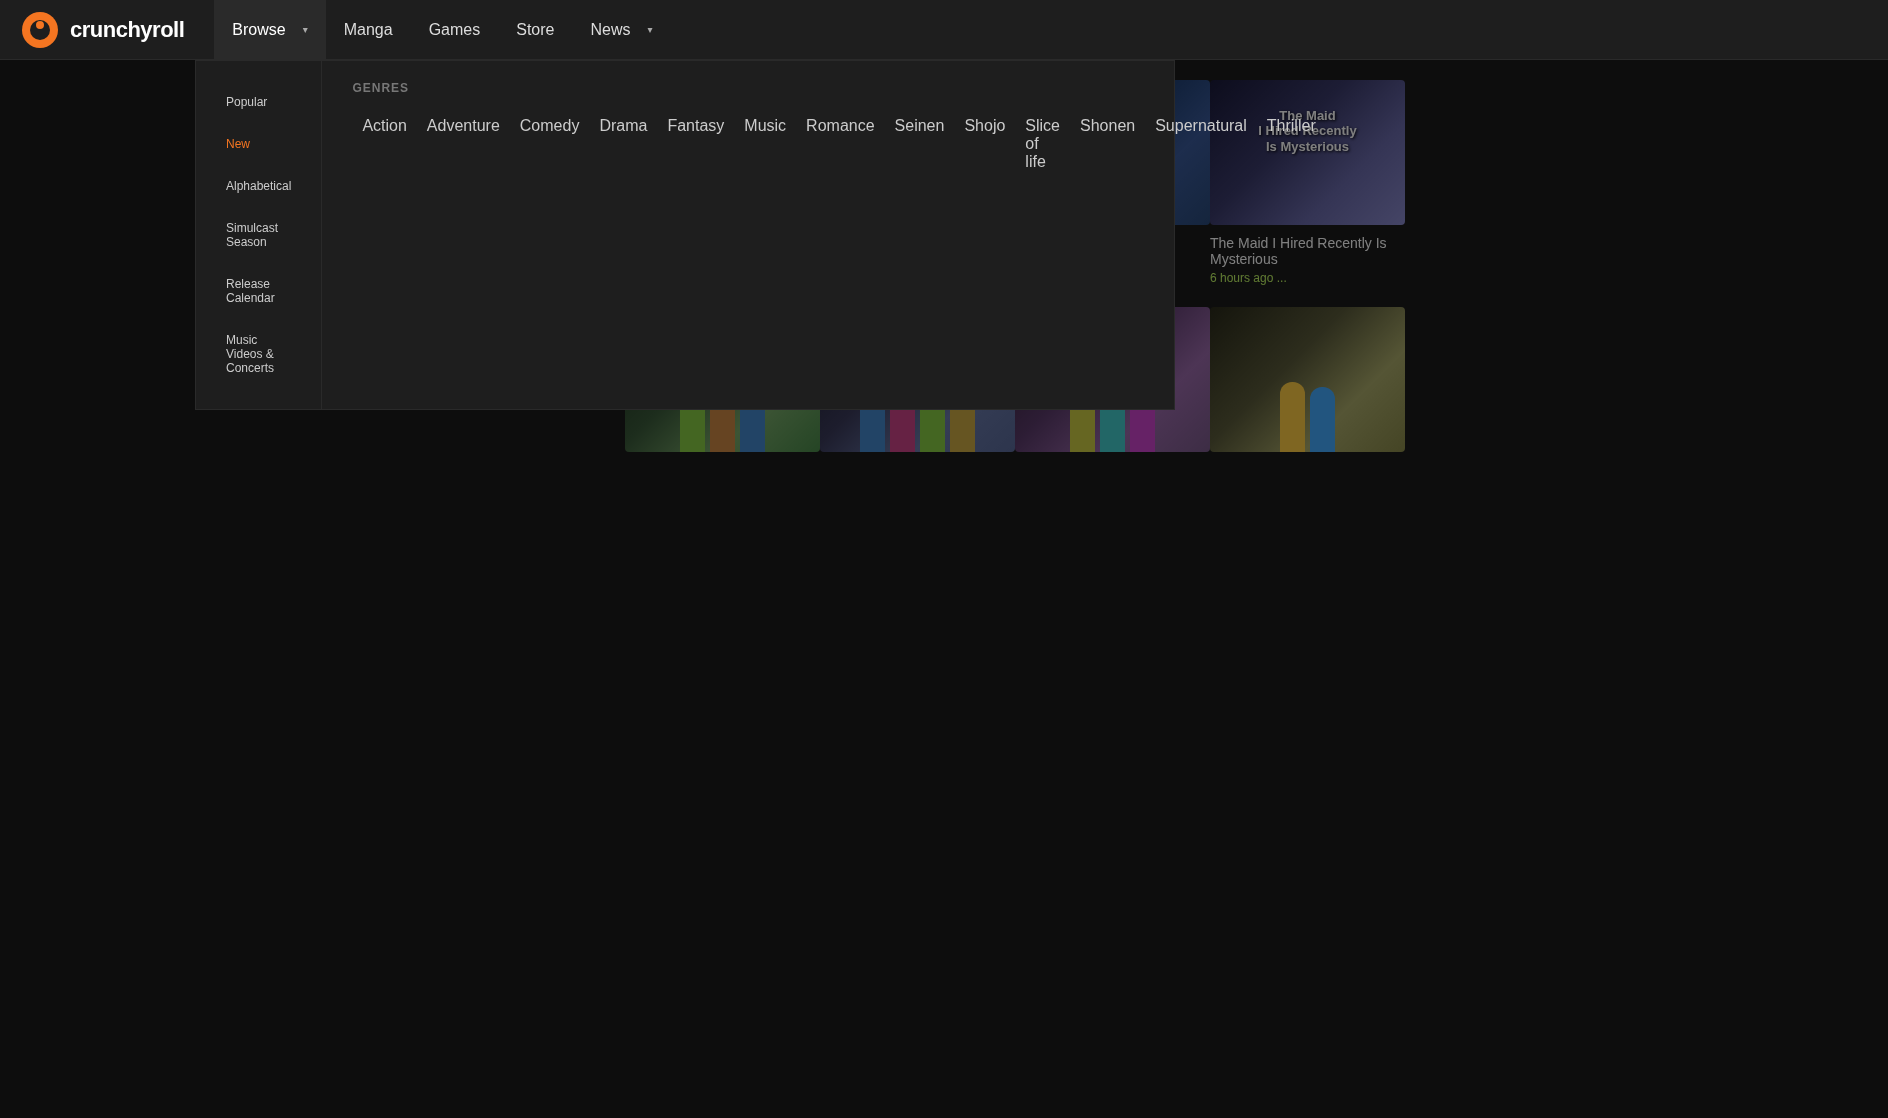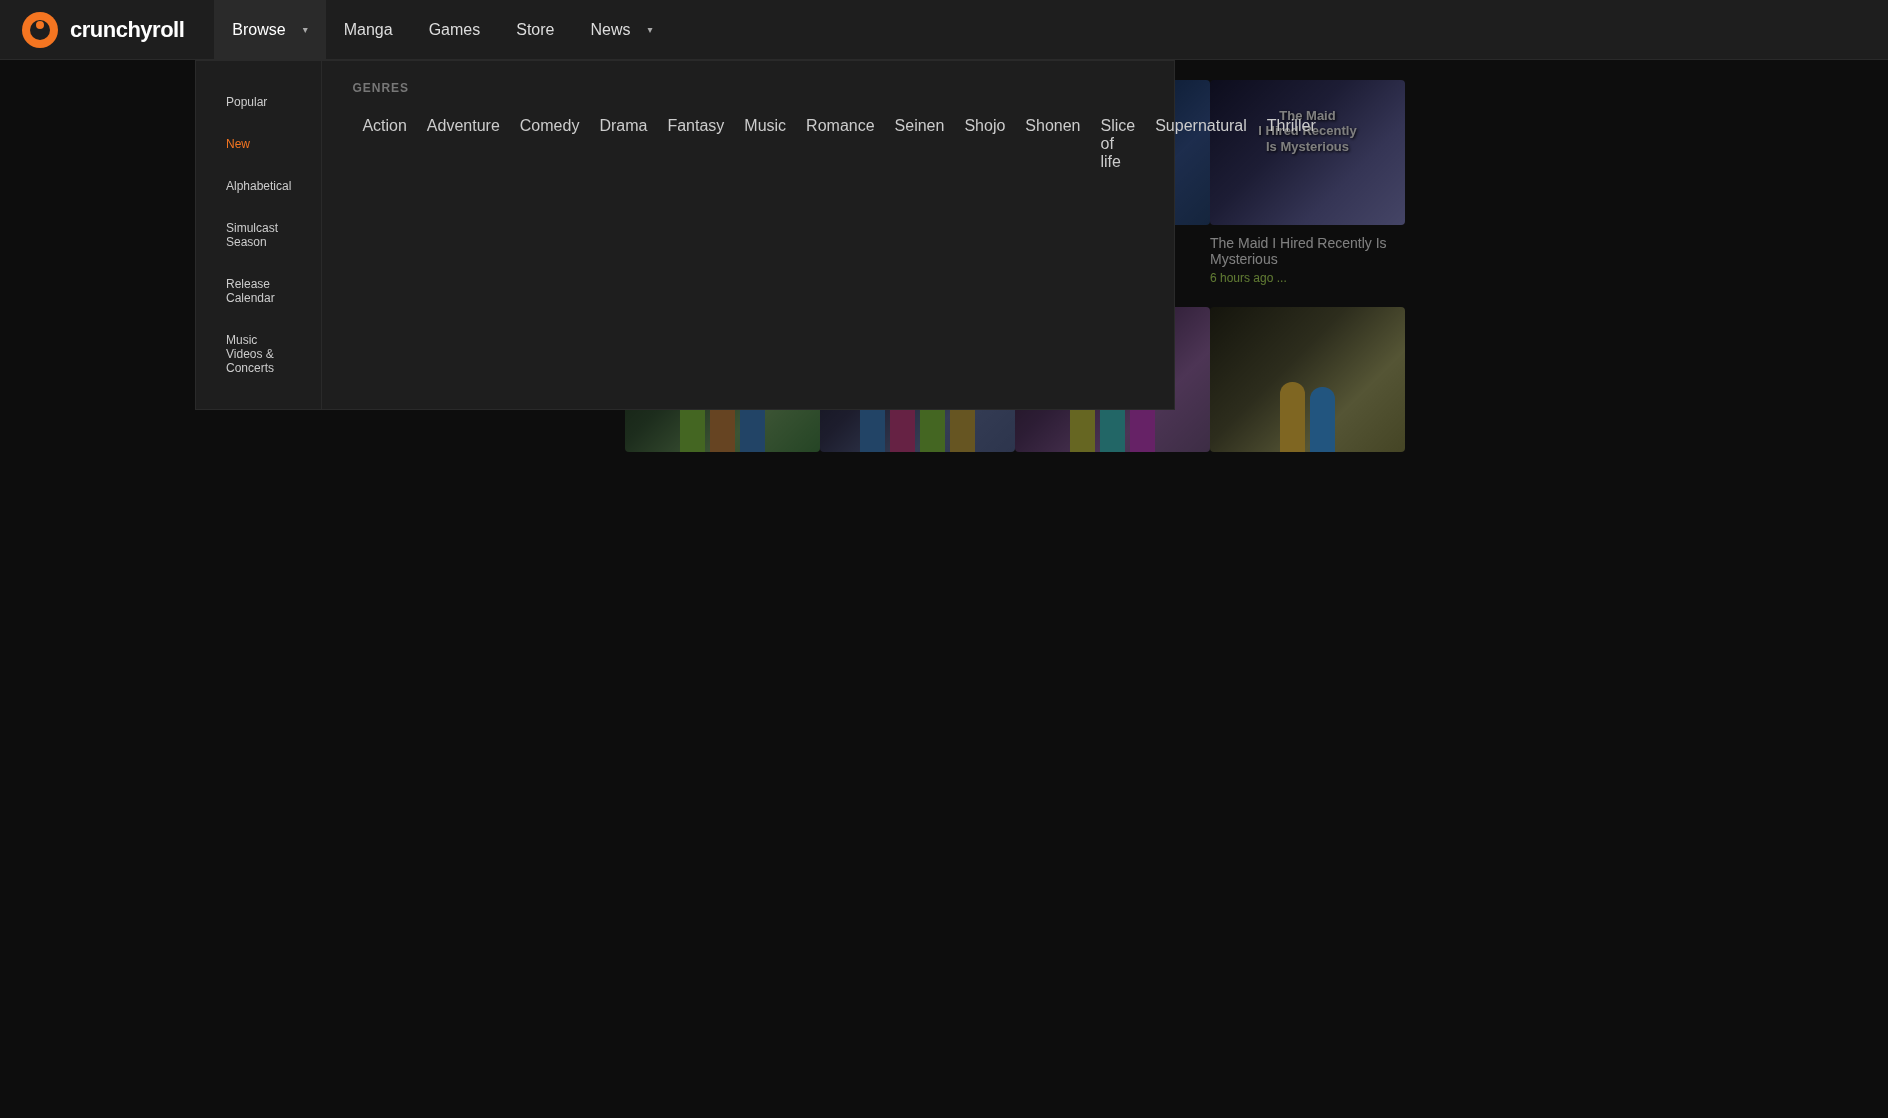--- a/index.html
+++ b/index.html
@@ -319,22 +319,22 @@
         <div class="genre-item">Drama</div>
         <div class="genre-item">Fantasy</div>
       </div>
       <div class="genre-col">
         <div class="genre-item">Music</div>
         <div class="genre-item">Romance</div>
         <div class="genre-item">Seinen</div>
         <div class="genre-item">Shojo</div>
       </div>
       <div class="genre-col">
+        <div class="genre-item">Slice of life</div>
         <div class="genre-item">Shonen</div>
-        <div class="genre-item">Slice of life</div>
         <div class="genre-item">Supernatural</div>
         <div class="genre-item">Thriller</div>
       </div>
     </div>
   </div>
 </div>
 
 <div class="content-area">
 
   <div class="anime-row">

